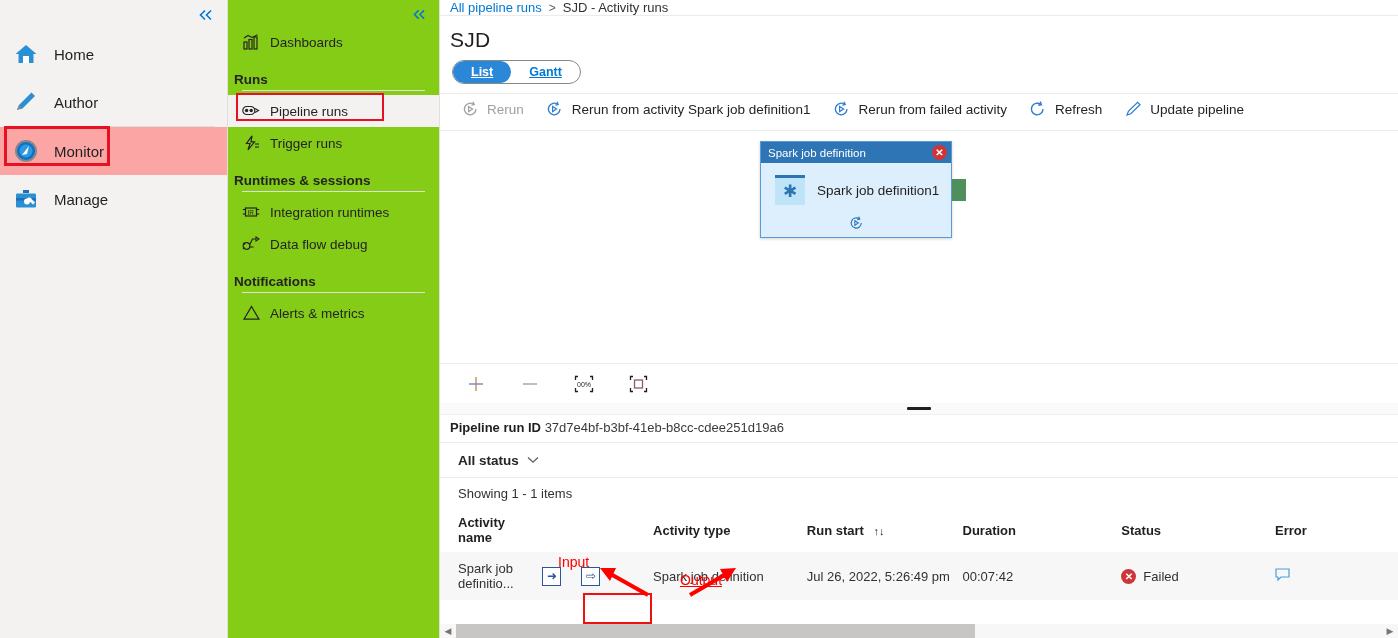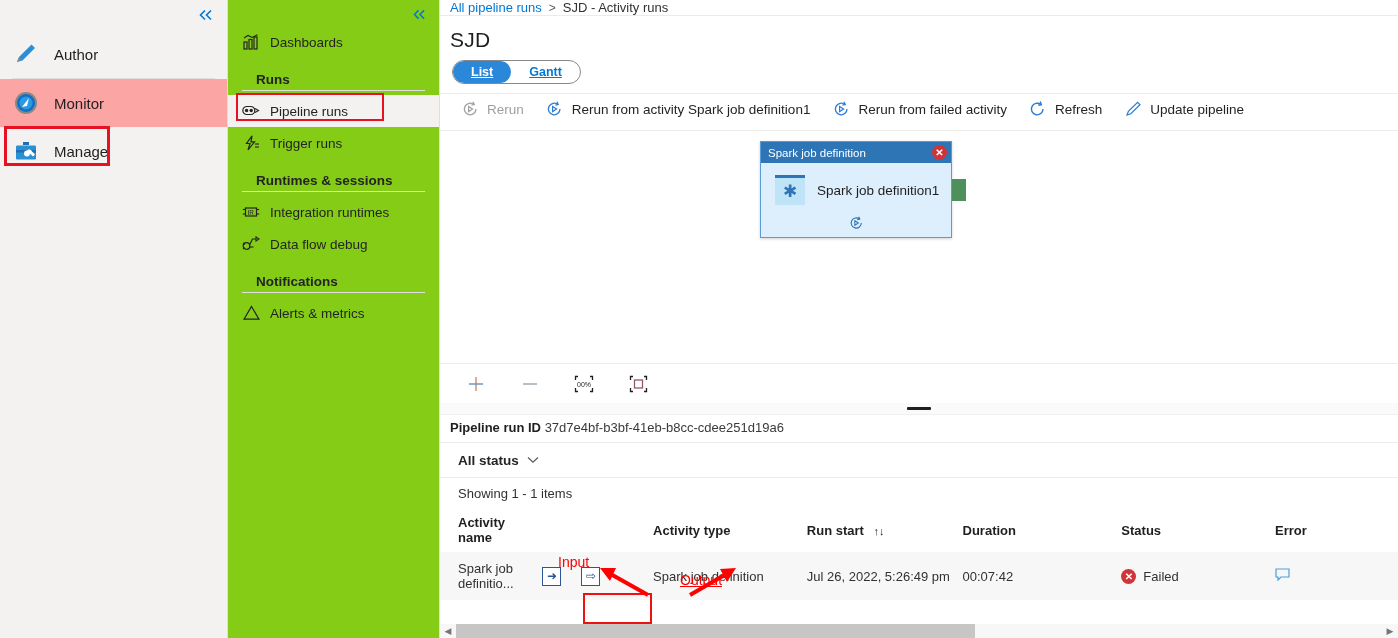--- a/index.html
+++ b/index.html
@@ -62,21 +62,21 @@
   .nav-inner { padding-top: 26px; }
   .nav-item {
     height: 32px; display: flex; align-items: center;
     gap: 10px; padding-left: 14px; cursor: pointer;
     font-size: 13.5px; color: #242424;
   }
   .nav-item.selected { background: #f3f2f1; }
   .nav-item .ico { width: 18px; height:18px; flex:0 0 18px; display:flex; align-items:center; justify-content:center; }
   .nav-group {
     font-size: 13.5px; font-weight: 700; color: #242424;
-    padding: 14px 0 3px 28px;
+    padding: 14px 0 3px 6px;
   }
   .nav-group-line { height:1px; background:#e1dfdd; margin: 0 14px 4px 14px; }
 
   .hl-pipeline {
     position: absolute; left: 8px; top: 93px;
     width: 148px; height: 28px;
     border: 2.5px solid #e81123; pointer-events:none; z-index:5;
   }
 
   
@@ -224,20 +224,29 @@
   <div class="rail">
     <div class="rail-collapse">
       <svg width="14" height="12" viewBox="0 0 14 12">
         <polyline points="6,1.5 1.5,6 6,10.5" fill="none" stroke="#0078d4" stroke-width="1.6"></polyline>
         <polyline points="12,1.5 7.5,6 12,10.5" fill="none" stroke="#0078d4" stroke-width="1.6"></polyline>
       </svg>
     </div>
 
     <div class="rail-list">
 
+      <div class="rail-item">
+        <span class="icon-box">
+          <svg width="24" height="22" viewBox="0 0 24 22">
+            <path d="M12 2 L22.5 11 L19.5 11 L19.5 20 L4.5 20 L4.5 11 L1.5 11 Z" fill="#2b8fd4"></path>
+            <rect x="9" y="13" width="6" height="7" fill="#ffffff"></rect>
+          </svg>
+        </span>
+        <span class="rail-label">Home</span>
+      </div>
 
       <div class="rail-item">
         <span class="icon-box">
           <svg width="24" height="24" viewBox="0 0 24 24">
             <path d="M3 20 L5 15 L17.5 2.5 L21 6 L8.5 18.5 Z" fill="#2b8fd4"></path>
             <path d="M3 20 L5 15 L7.5 17.5 Z" fill="#8a8886"></path>
           </svg>
         </span>
         <span class="rail-label">Author</span>
       </div>

